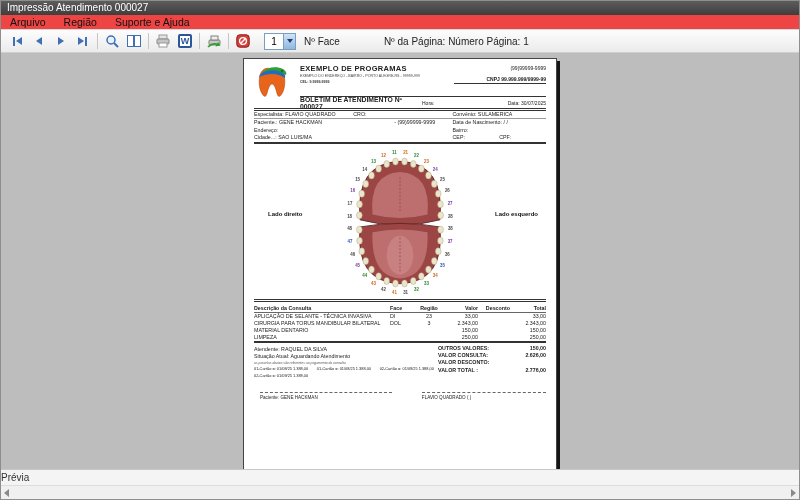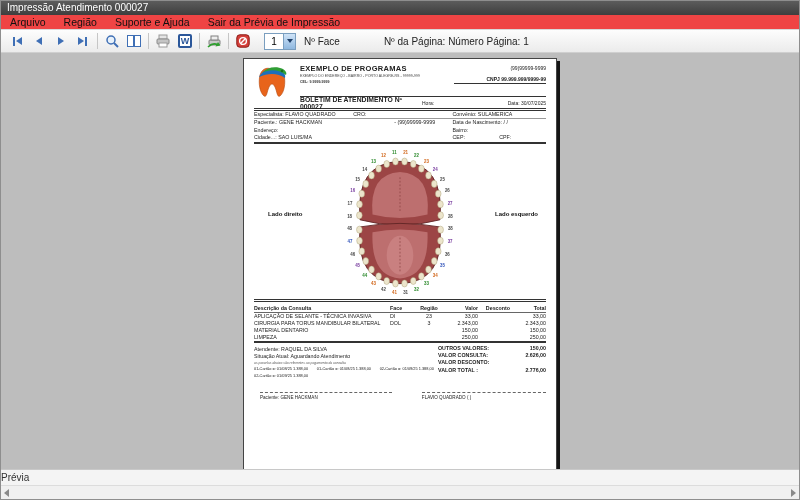--- a/index.html
+++ b/index.html
@@ -102,21 +102,20 @@
 <div class="window">
 
   <div class="titlebar">
     <span>Impressão Atendimento 000027</span>
   </div>
 
   <div class="menubar">
     <span class="menu-item">Arquivo</span>
     <span class="menu-item">Região</span>
     <span class="menu-item">Suporte e Ajuda</span>
-    <span class="menu-item">Sair da Prévia de Impressão</span>
   </div>
 
   <div class="toolbar">
     <span class="tbtn">
         <span class="nbar"></span>
         <span class="tri-l"></span>
       </span>
     <span class="tbtn">
         <span class="tri-l"></span>
       </span>

